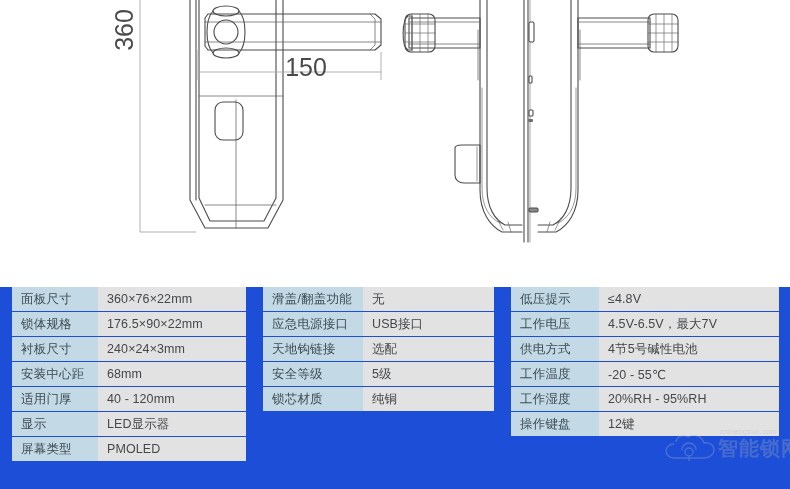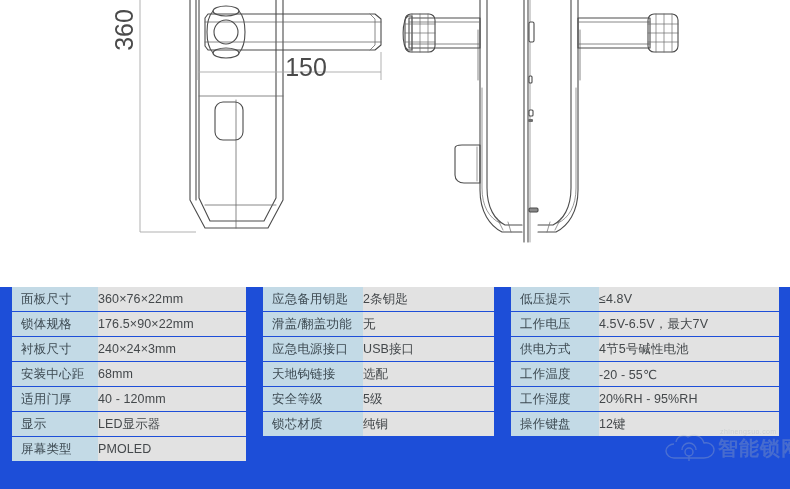--- a/index.html
+++ b/index.html
@@ -62,20 +62,21 @@
     box-sizing: border-box;
     letter-spacing: 0.2px;
     white-space: nowrap;
   }
   .spec-value {
     background: #e2e2e2;
     color: #44484b;
     font-size: 12.5px;
     display: flex;
     align-items: center;
+    padding-left: 9px;
     box-sizing: border-box;
     flex: 1 1 auto;
     white-space: nowrap;
     letter-spacing: 0.1px;
   }
   #spec-col-0 .spec-label { width: 86px; }
   #spec-col-1 .spec-label { width: 100px; }
   #spec-col-2 .spec-label { width: 88px; }
 
   
@@ -252,24 +253,20 @@
       <div class="spec-row">
         <div class="spec-label">显示</div>
         <div class="spec-value">LED显示器</div>
       </div>
       <div class="spec-row">
         <div class="spec-label">屏幕类型</div>
         <div class="spec-value">PMOLED</div>
       </div>
     </div>
   <div class="spec-col" id="spec-col-1">
-      <div class="spec-row">
-        <div class="spec-label">应急备用钥匙</div>
-        <div class="spec-value">2条钥匙</div>
-      </div>
       <div class="spec-row">
         <div class="spec-label">滑盖/翻盖功能</div>
         <div class="spec-value">无</div>
       </div>
       <div class="spec-row">
         <div class="spec-label">应急电源接口</div>
         <div class="spec-value">USB接口</div>
       </div>
       <div class="spec-row">
         <div class="spec-label">天地钩链接</div>

